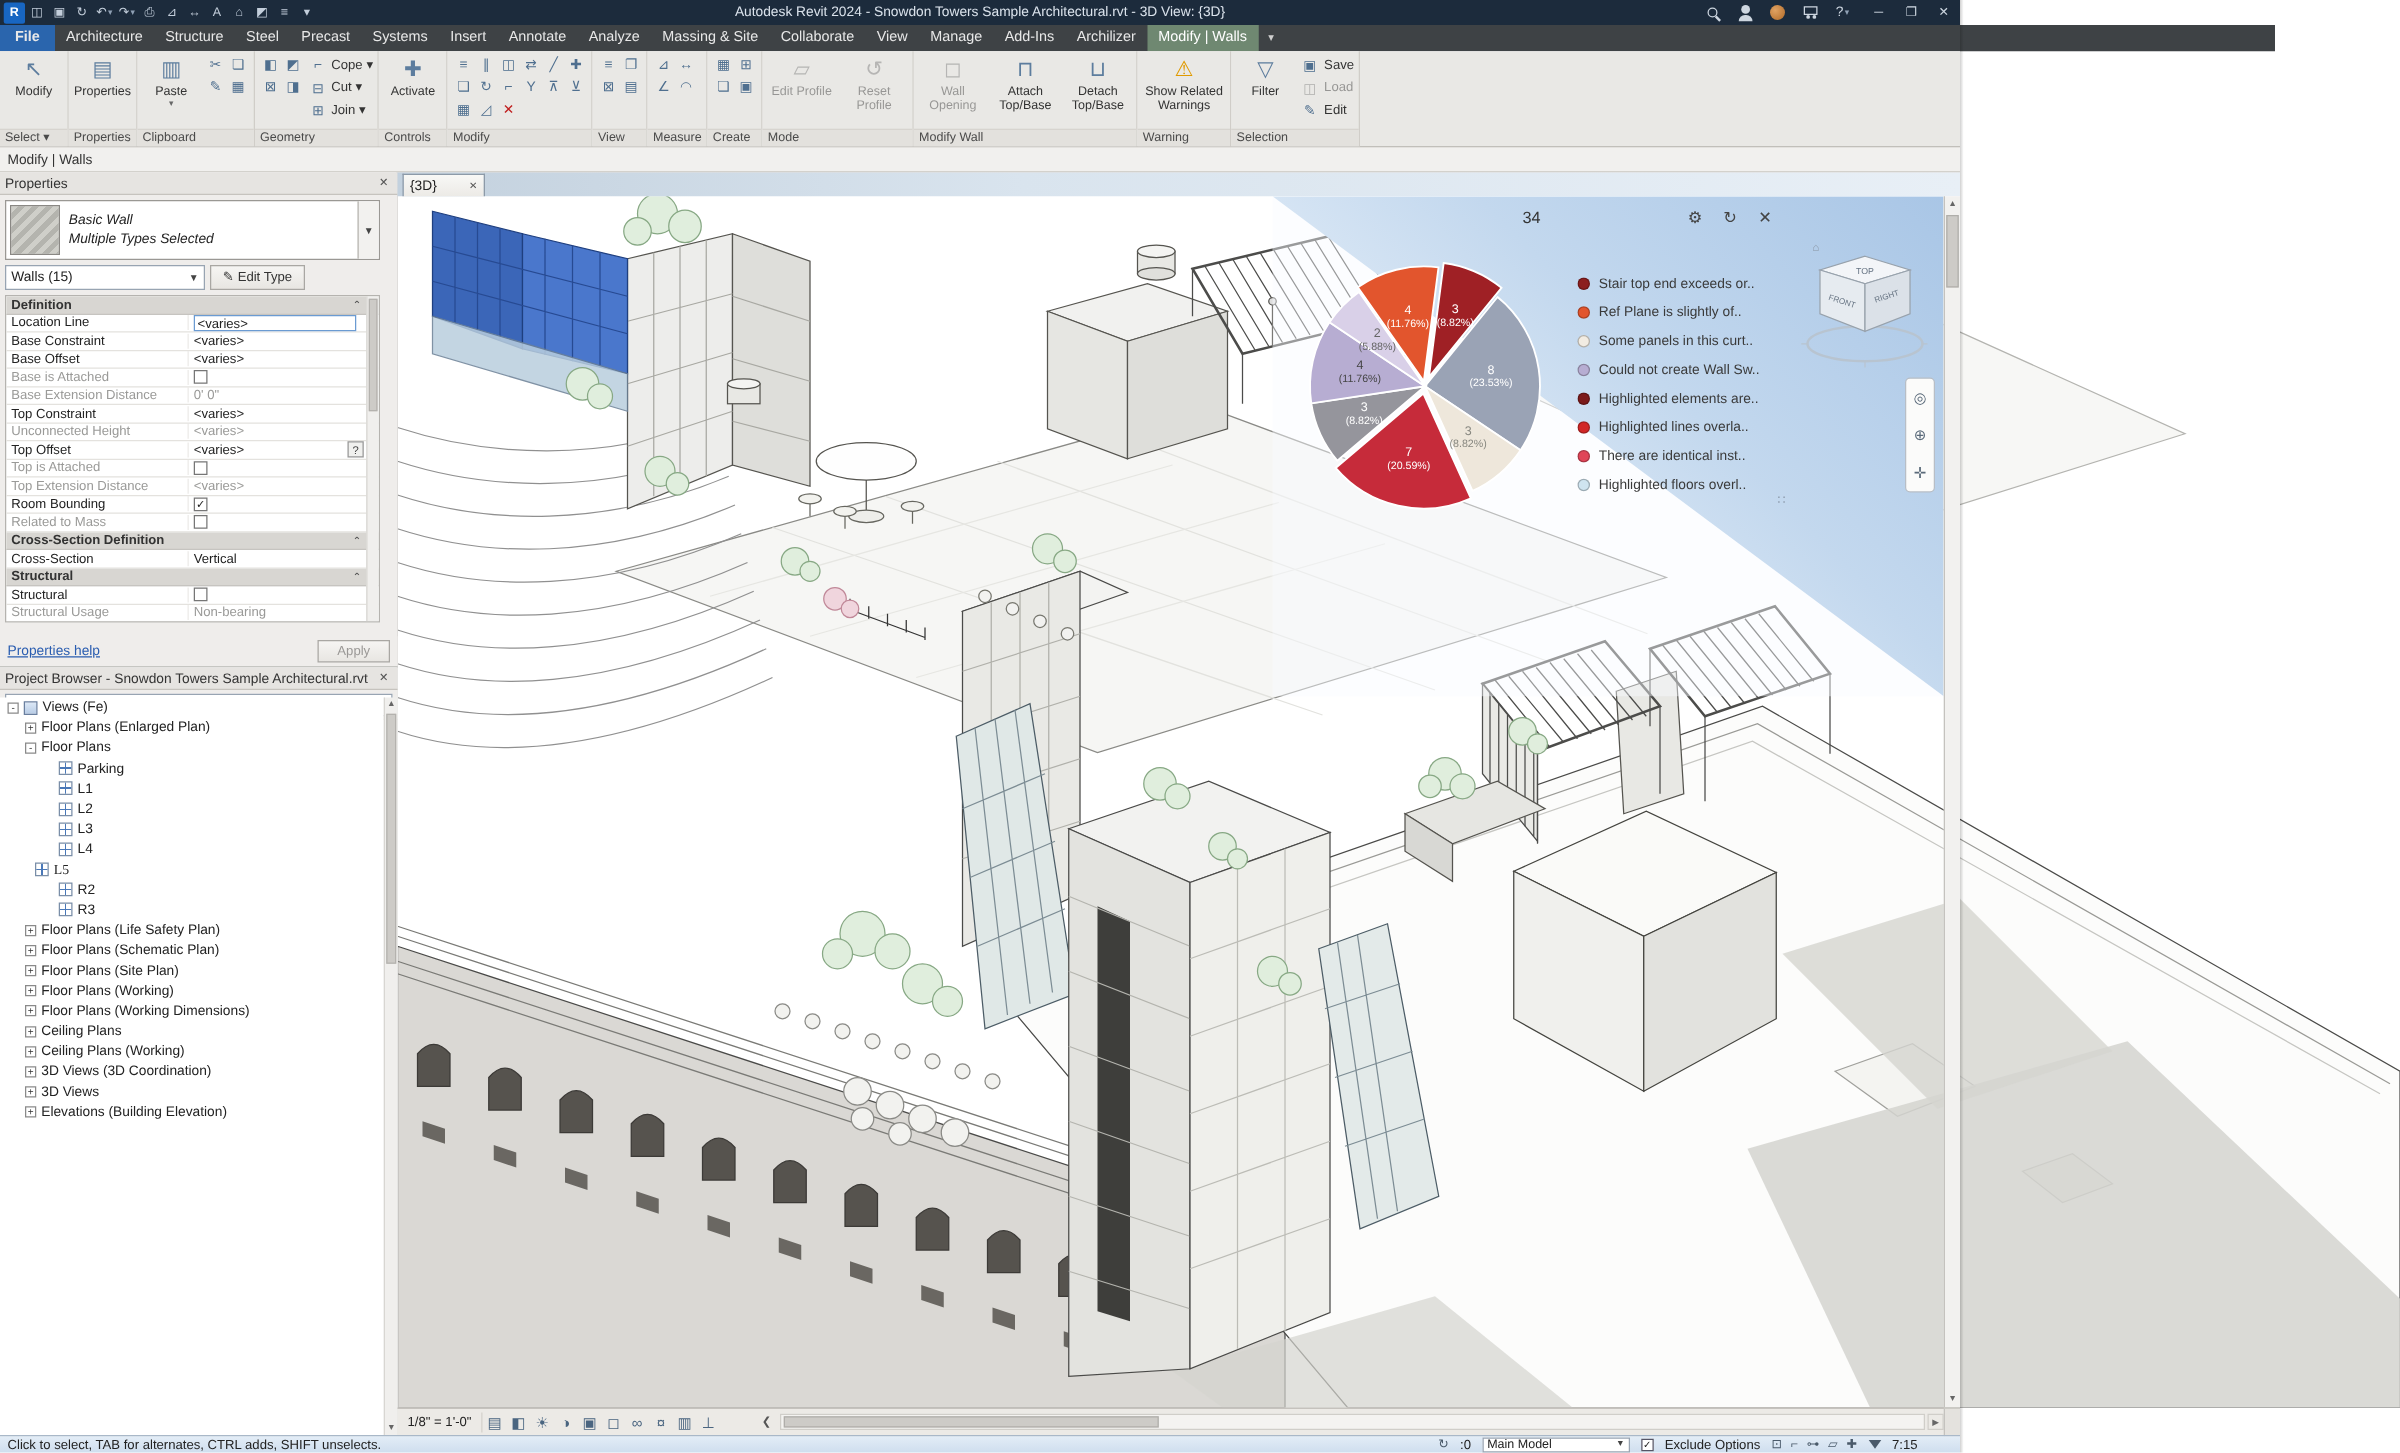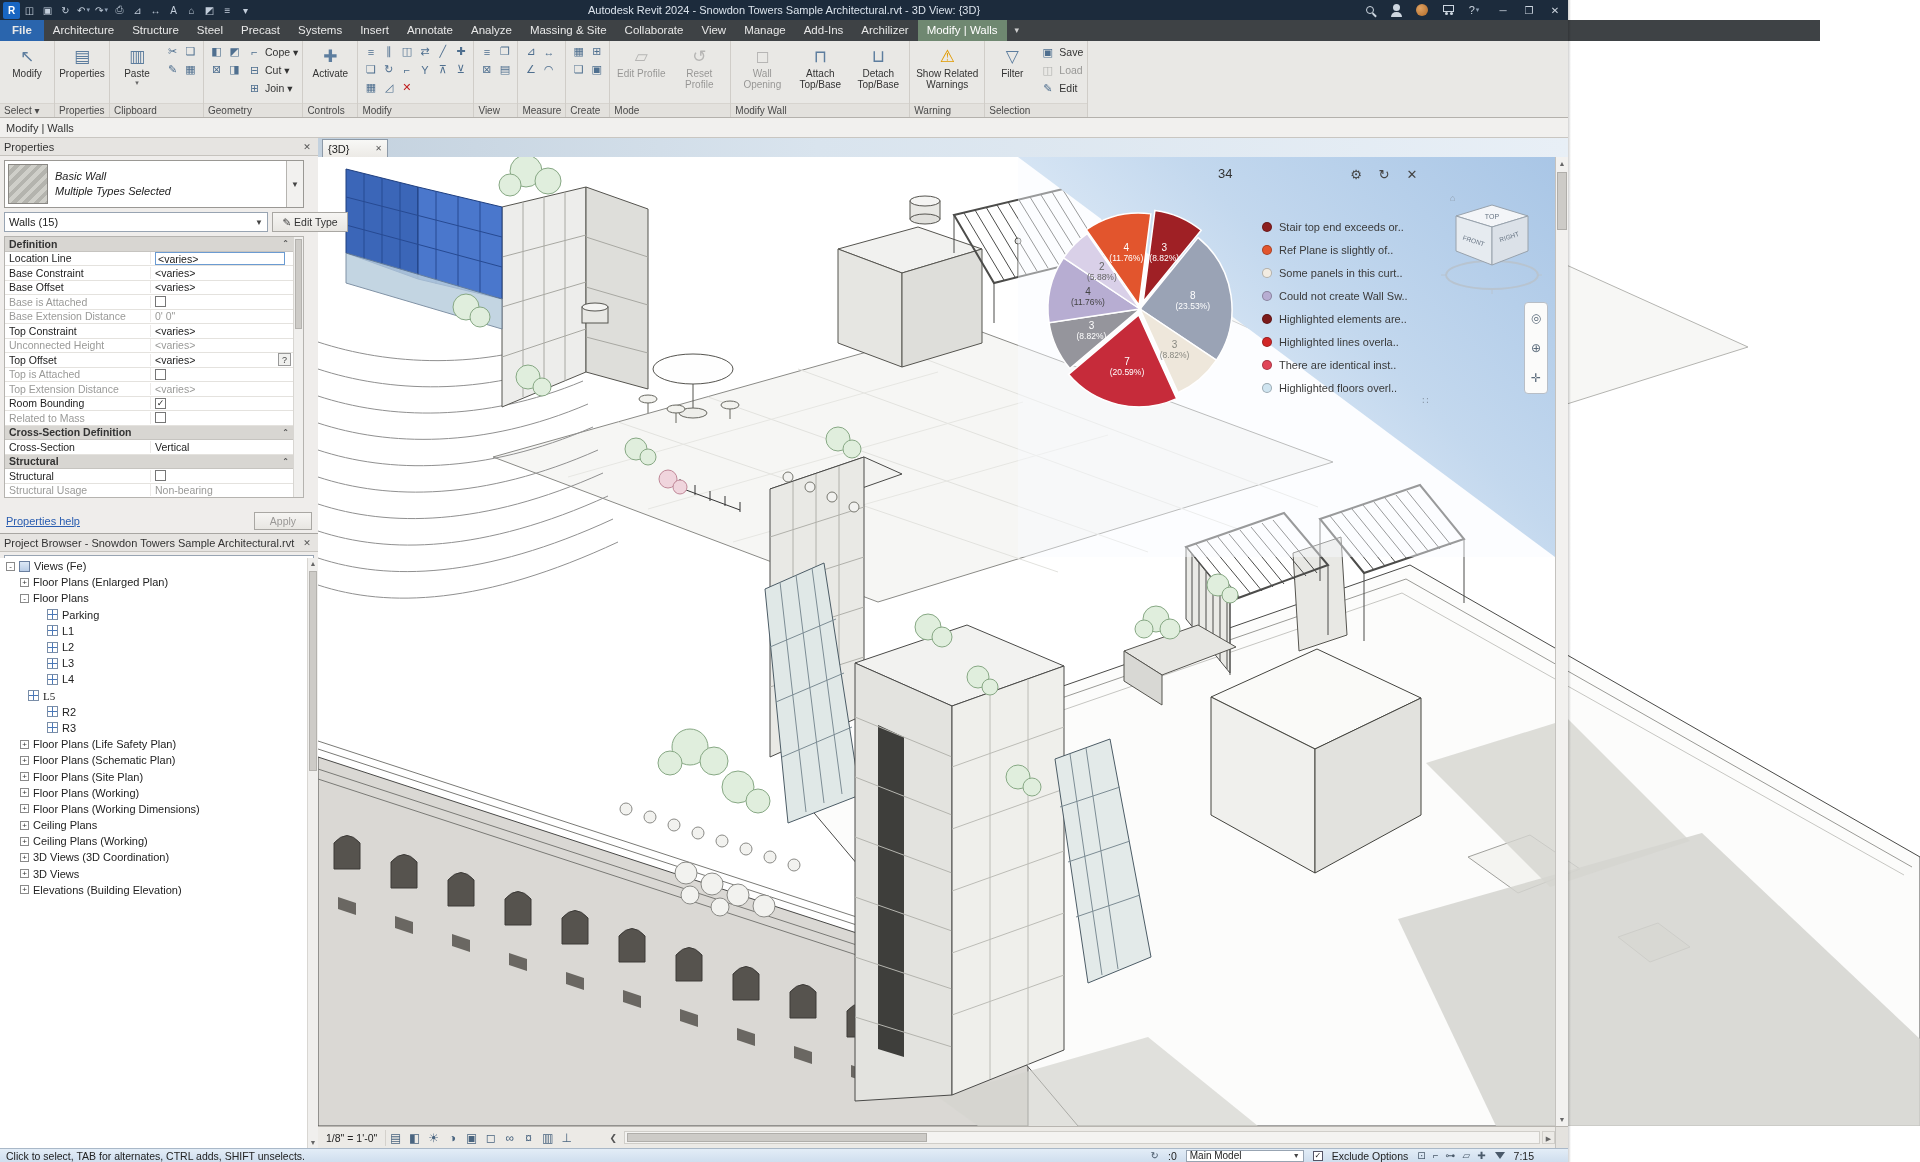--- a/index.html
+++ b/index.html
@@ -78,21 +78,21 @@
   .panel-hdr .x { margin-left:auto; width:14px; text-align:center; font-size:9px; color:#555; }
 
   .props { position:absolute; left:0; top:0; width:318px; height:396px; background:#efedeb; border-bottom:1px solid #a8a6a2; }
   .typesel { position:absolute; left:4px; top:22px; width:300px; height:48px; background:#fff;
     border:1px solid #9a9894; display:flex; align-items:center; }
   .typesel .thumb { width:40px; height:40px; margin:3px; border:1px solid #8a8884;
     background:repeating-linear-gradient(135deg,#cfcfc9 0 4px,#b4b4ae 4px 8px); }
   .typesel .tlines { flex:1; padding-left:4px; font-size:11px; color:#222; line-height:15px;font-style:italic; }
   .typesel .dd { width:17px; align-self:stretch; border-left:1px solid #b6b4b0; display:flex;
     align-items:center; justify-content:center; font-size:8px; color:#444; background:#f2f1ef; }
-  .filterrow { position:absolute; left:4px; top:74px; width:344px; height:20px; display:flex; gap:4px; }
+  .filterrow { position:absolute; left:4px; top:74px; width:240px; height:20px; display:flex; gap:4px; }
   .combo { flex:1; background:#fff; border:1px solid #98a4b2; display:flex; align-items:center;
     padding:0 4px; font-size:11px; }
   .combo .dd { margin-left:auto; font-size:8px; color:#444; }
   .btn { border:1px solid #a9a7a3; background:linear-gradient(#f6f5f3,#e8e6e2); display:flex;
     align-items:center; justify-content:center; gap:3px; font-size:10.5px; color:#333; }
   .et-btn { width:76px; }
   .pgrid { position:absolute; left:4px; top:98px; width:300px; height:262px; background:#fff;
     border:1px solid #b5b3af; overflow:hidden; }
   .prow { height:14.5px; display:flex; align-items:center; border-bottom:1px solid #e4e2de; font-size:10.5px; }
   .prow .pl { width:146px; padding-left:4px; border-right:1px solid #e0dedaa0; color:#222;

